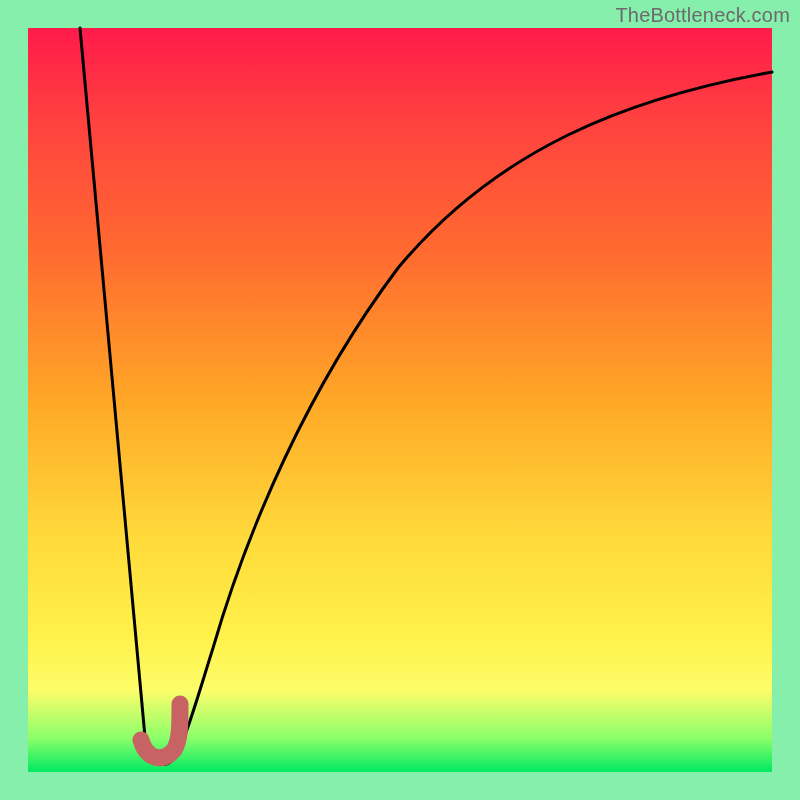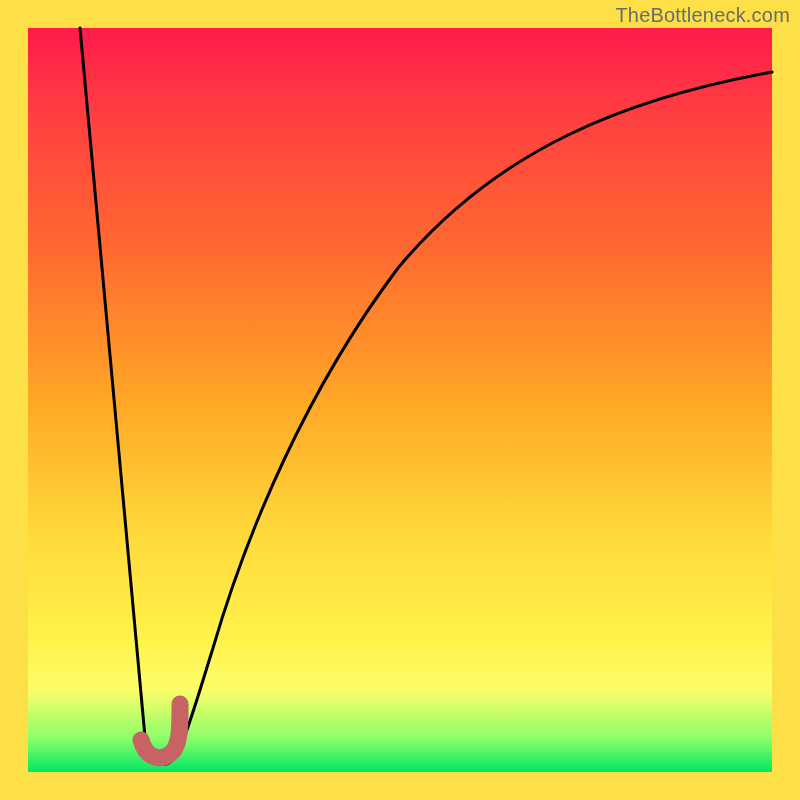--- a/index.html
+++ b/index.html
@@ -10,21 +10,21 @@
     background: #000;
     overflow: hidden;
     font-family: Arial, Helvetica, sans-serif;
   }
   .frame {
     position: absolute;
     left: 0;
     top: 0;
     width: 800px;
     height: 800px;
-    background: #fde047;
+    background: #86efac;
   }
   .plot {
     position: absolute;
     left: 28px;
     top: 28px;
     width: 744px;
     height: 744px;
     
     background: linear-gradient(to bottom,
       #ff1a4b 0%,

